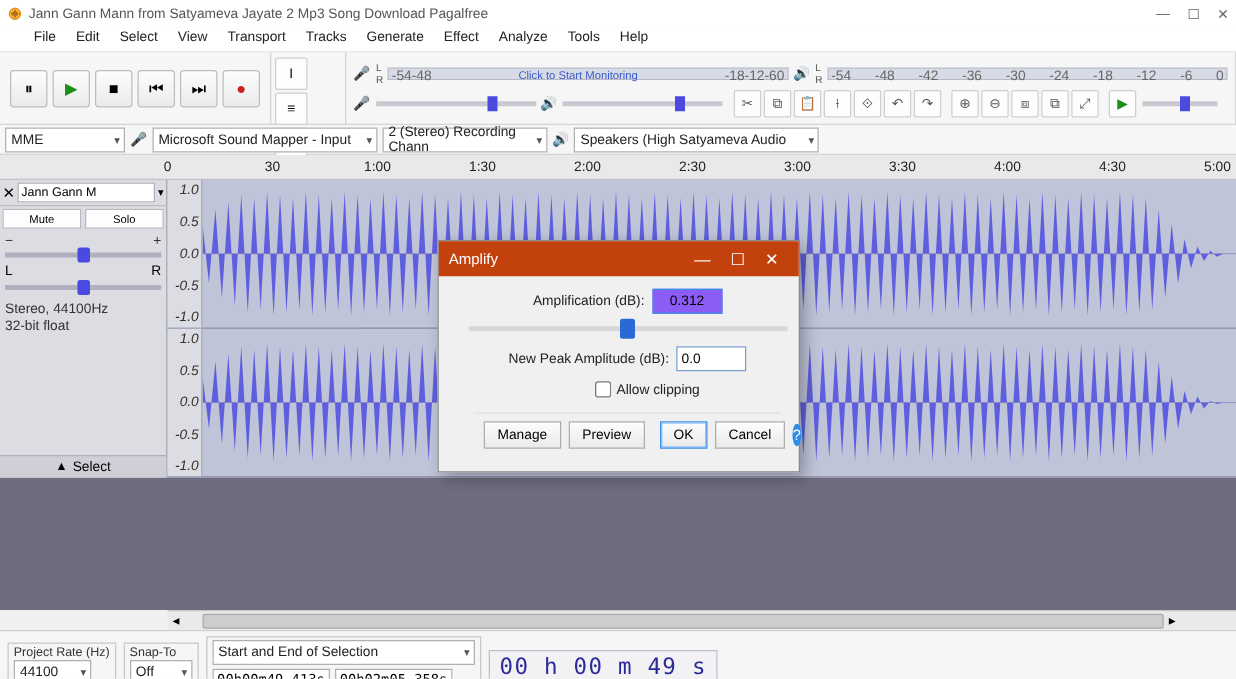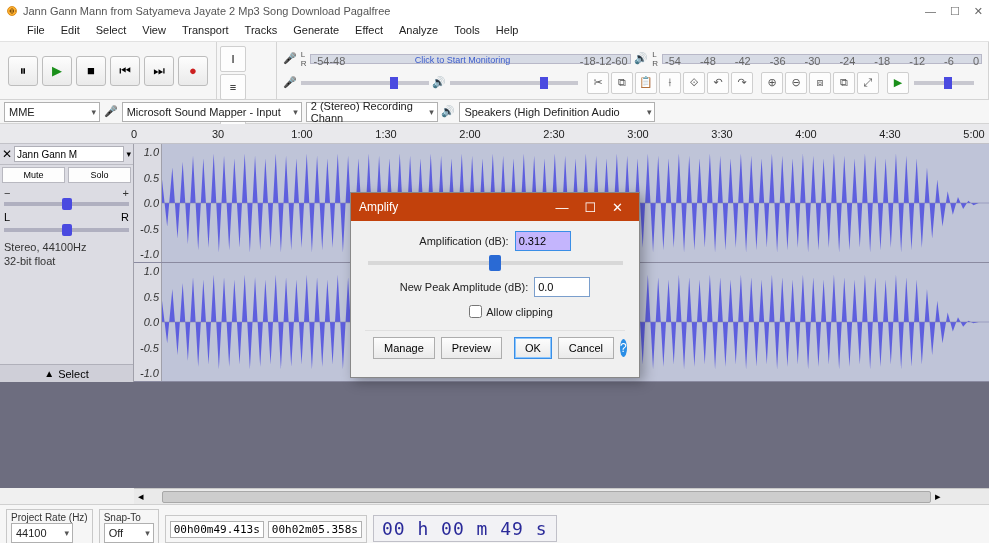--- a/index.html
+++ b/index.html
@@ -80,24 +80,24 @@
 .fieldgroup label{font-size:10px;color:#333;display:block;}
 .timebox{font-family:monospace;font-size:11px;border:1px solid #b0b0b0;background:#fff;padding:1px 3px;}
 .timebig{font-family:monospace;font-size:18px;color:#2a2a99;background:#f2f2f5;border:1px solid #c0c0c8;padding:2px 8px;letter-spacing:1px;}
 
 
 .dialog{position:absolute;left:350px;top:192px;width:290px;background:#f0f0f0;border:1px solid #888;box-shadow:4px 4px 12px rgba(0,0,0,0.3);}
 .dlg-title{height:28px;background:#c2410c;color:#fff;display:flex;align-items:center;padding:0 8px;}
 .dlg-title .t{font-size:12px;}
 .dlg-title .spacer{flex:1;}
 .dlg-title .wc{color:#fff;padding:0 8px;font-size:13px;}
-.dlg-body{padding:10px 14px 8px;display:flex;flex-direction:column;gap:8px;align-items:center;}
+.dlg-body{padding:10px 14px 8px;display:flex;flex-direction:column;gap:8px;align-items:center;margin-left:14px;}
 .dlg-row{display:flex;align-items:center;gap:6px;font-size:11px;color:#222;}
 .dlg-row input[type=text]{width:56px;height:20px;border:1px solid #7a9ecc;padding:1px 3px;text-align:left;}
-.dlg-row input.sel{background:#c4b5fd;border:1px solid #3a8ee6;}
+.dlg-row input.sel{background:#8b5cf6;border:1px solid #3a8ee6;text-align:center;}
 .dlg-slider{width:255px;height:4px;background:#d8d8d8;position:relative;margin:2px 0 4px;}
 .dlg-slider .th{position:absolute;top:-6px;left:50%;width:12px;height:16px;background:#2a6ad4;border-radius:2px;transform:translateX(-50%);}
 .dlg-check{display:flex;align-items:flex-end;gap:4px;font-size:11px;color:#222;padding-left:32px;}
 .dlg-btns{display:flex;align-items:center;gap:6px;padding:6px 8px 10px;border-top:1px solid #e0e0e0;margin-top:4px;width:100%;}
 .dlg-btns button{height:22px;padding:0 10px;background:linear-gradient(#fdfdfd,#eaeaea);border:1px solid #adadad;font-size:11px;}
 .dlg-btns .ok{border:1px solid #3a8ee6;box-shadow:0 0 0 1px #8bc7ff inset;}
 .help{width:18px;height:18px;border-radius:50%;background:#2a8ee6;color:#fff;display:flex;align-items:center;justify-content:center;font-size:12px;}
 </style>
 </head>
 <body>
@@ -213,21 +213,21 @@
     </div>
   </div>
 </div>
 
 <div class="devices">
   <div class="combo" style="width:96px;">MME</div>
   <span>🎤</span>
   <div class="combo" style="width:180px;">Microsoft Sound Mapper - Input</div>
   <div class="combo" style="width:132px;">2 (Stereo) Recording Chann</div>
   <span>🔊</span>
-  <div class="combo" style="width:196px;">Speakers (High Definition Audio</div>
+  <div class="combo" style="width:196px;">Speakers (High Satyameva Audio</div>
 </div>
 
 <div class="timeline">
   <span style="left:134px">0</span>
   <span style="left:218px">30</span>
   <span style="left:302px">1:00</span>
   <span style="left:386px">1:30</span>
   <span style="left:470px">2:00</span>
   <span style="left:554px">2:30</span>
   <span style="left:638px">3:00</span>
@@ -325,20 +325,21 @@
   <div class="selbar">
     <div class="fieldgroup">
       <label>Project Rate (Hz)</label>
       <div class="combo" style="width:62px;">44100</div>
     </div>
     <div class="fieldgroup">
       <label>Snap-To</label>
       <div class="combo" style="width:50px;">Off</div>
     </div>
     <div class="fieldgroup" style="flex:0 0 auto;">
+      <div class="combo" style="width:210px;">Start and End of Selection</div>
       <div style="display:flex;gap:4px;margin-top:3px;">
         <span class="timebox">00h00m49.413s</span>
         <span class="timebox">00h02m05.358s</span>
       </div>
     </div>
     <div class="timebig">00 h 00 m 49 s</div>
   </div>
 
 </div>
 

